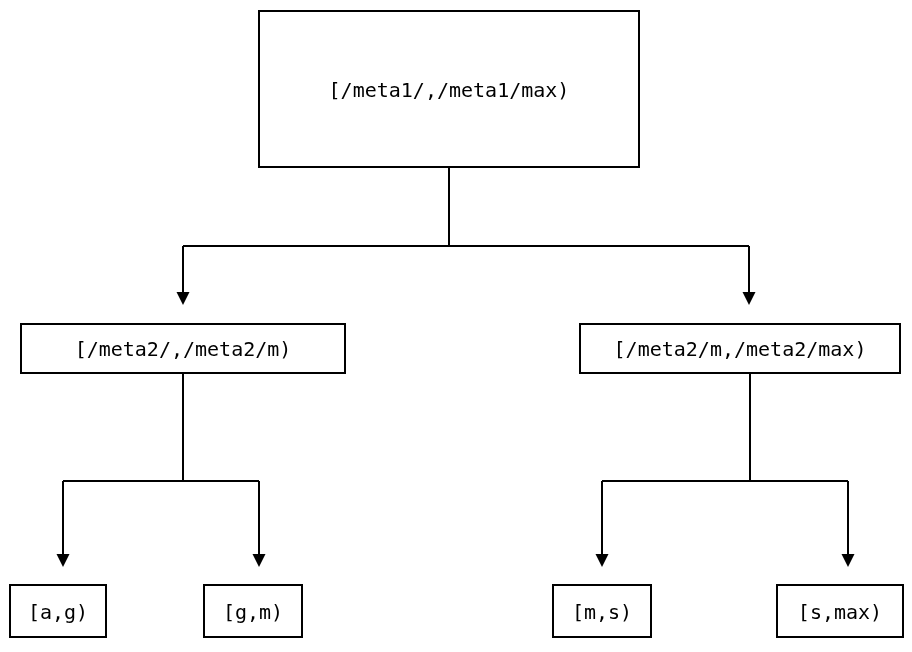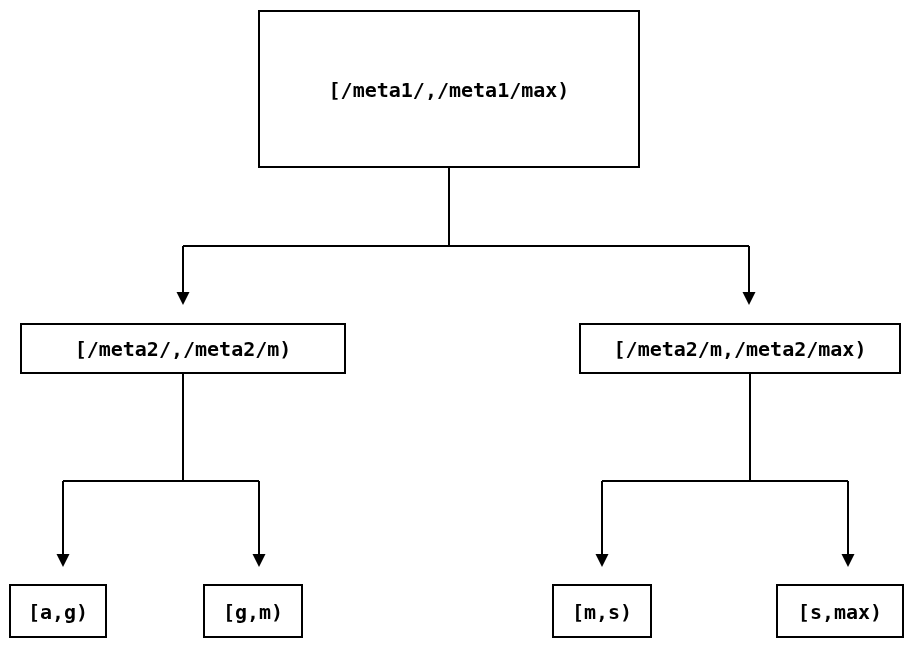--- a/index.html
+++ b/index.html
@@ -10,21 +10,20 @@
   body {
     width: 912px;
     height: 652px;
     font-family: "DejaVu Sans Mono", monospace;
     overflow: hidden;
   }
   #diagram-root {
     position: relative;
     width: 912px;
     height: 652px;
-    font-weight: bold;
   }
   svg#tree-svg {
     position: absolute;
     top: 0;
     left: 0;
     width: 912px;
     height: 652px;
     display: block;
   }
   .node-box {

